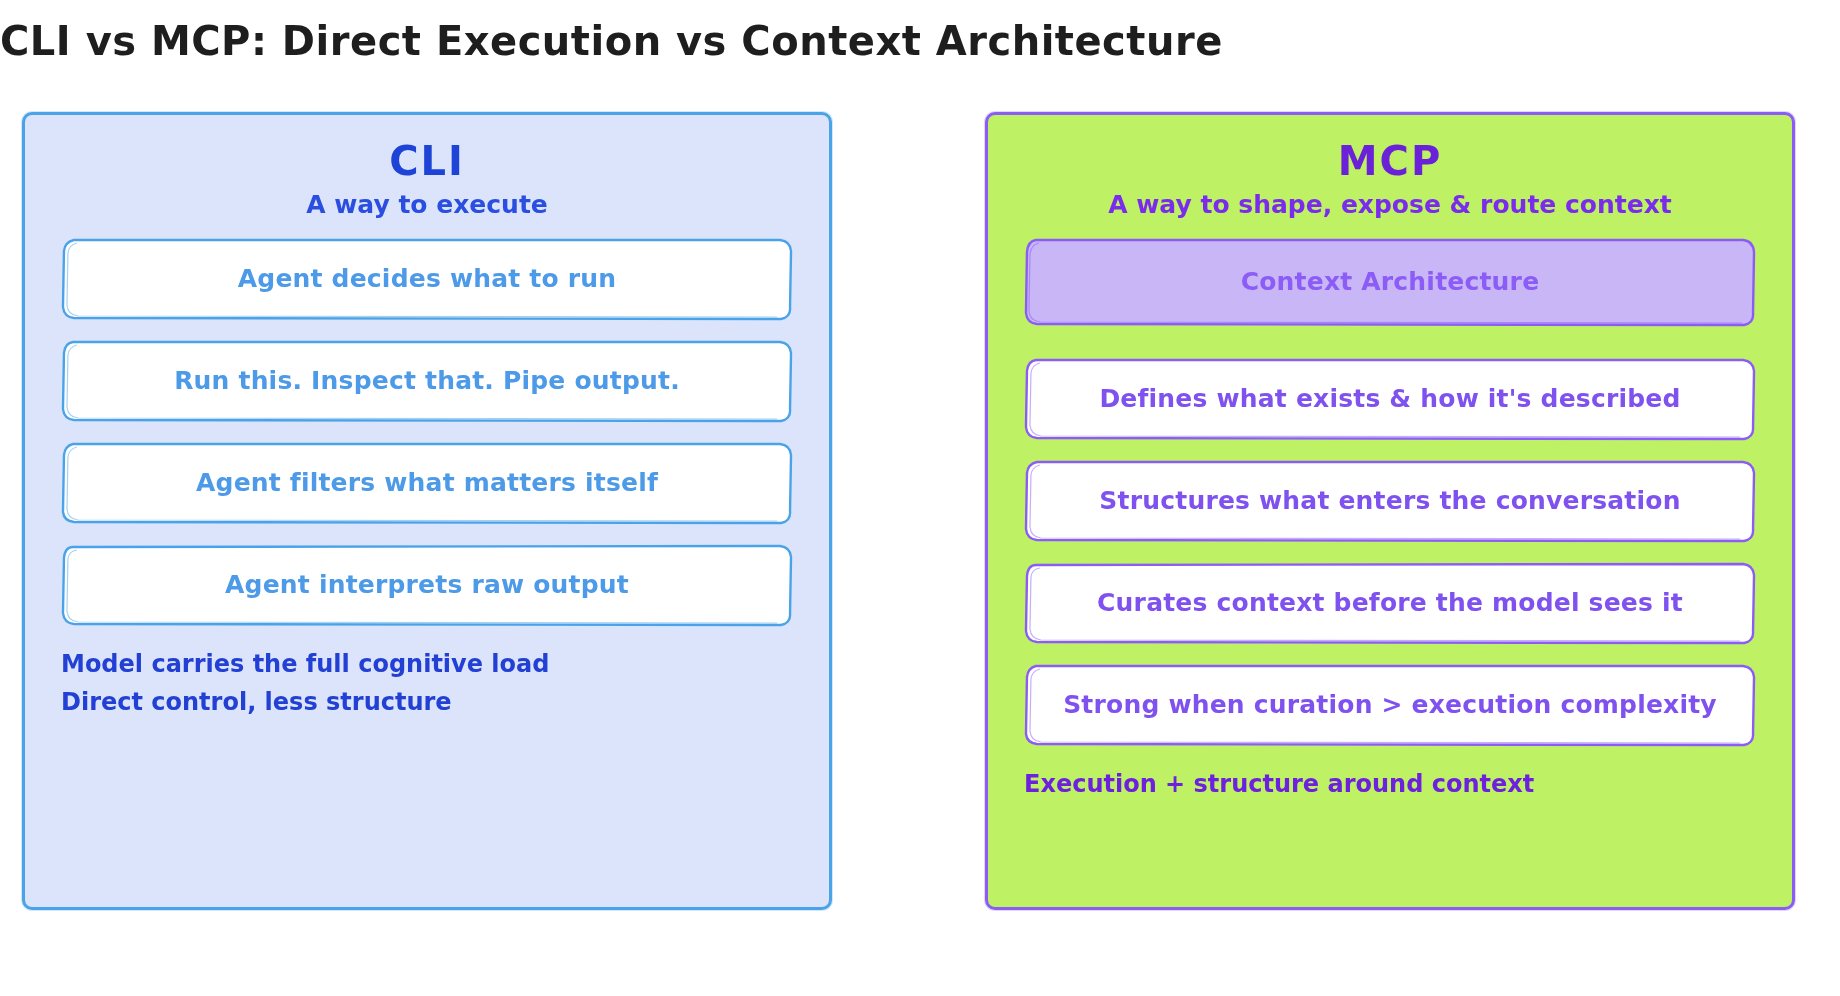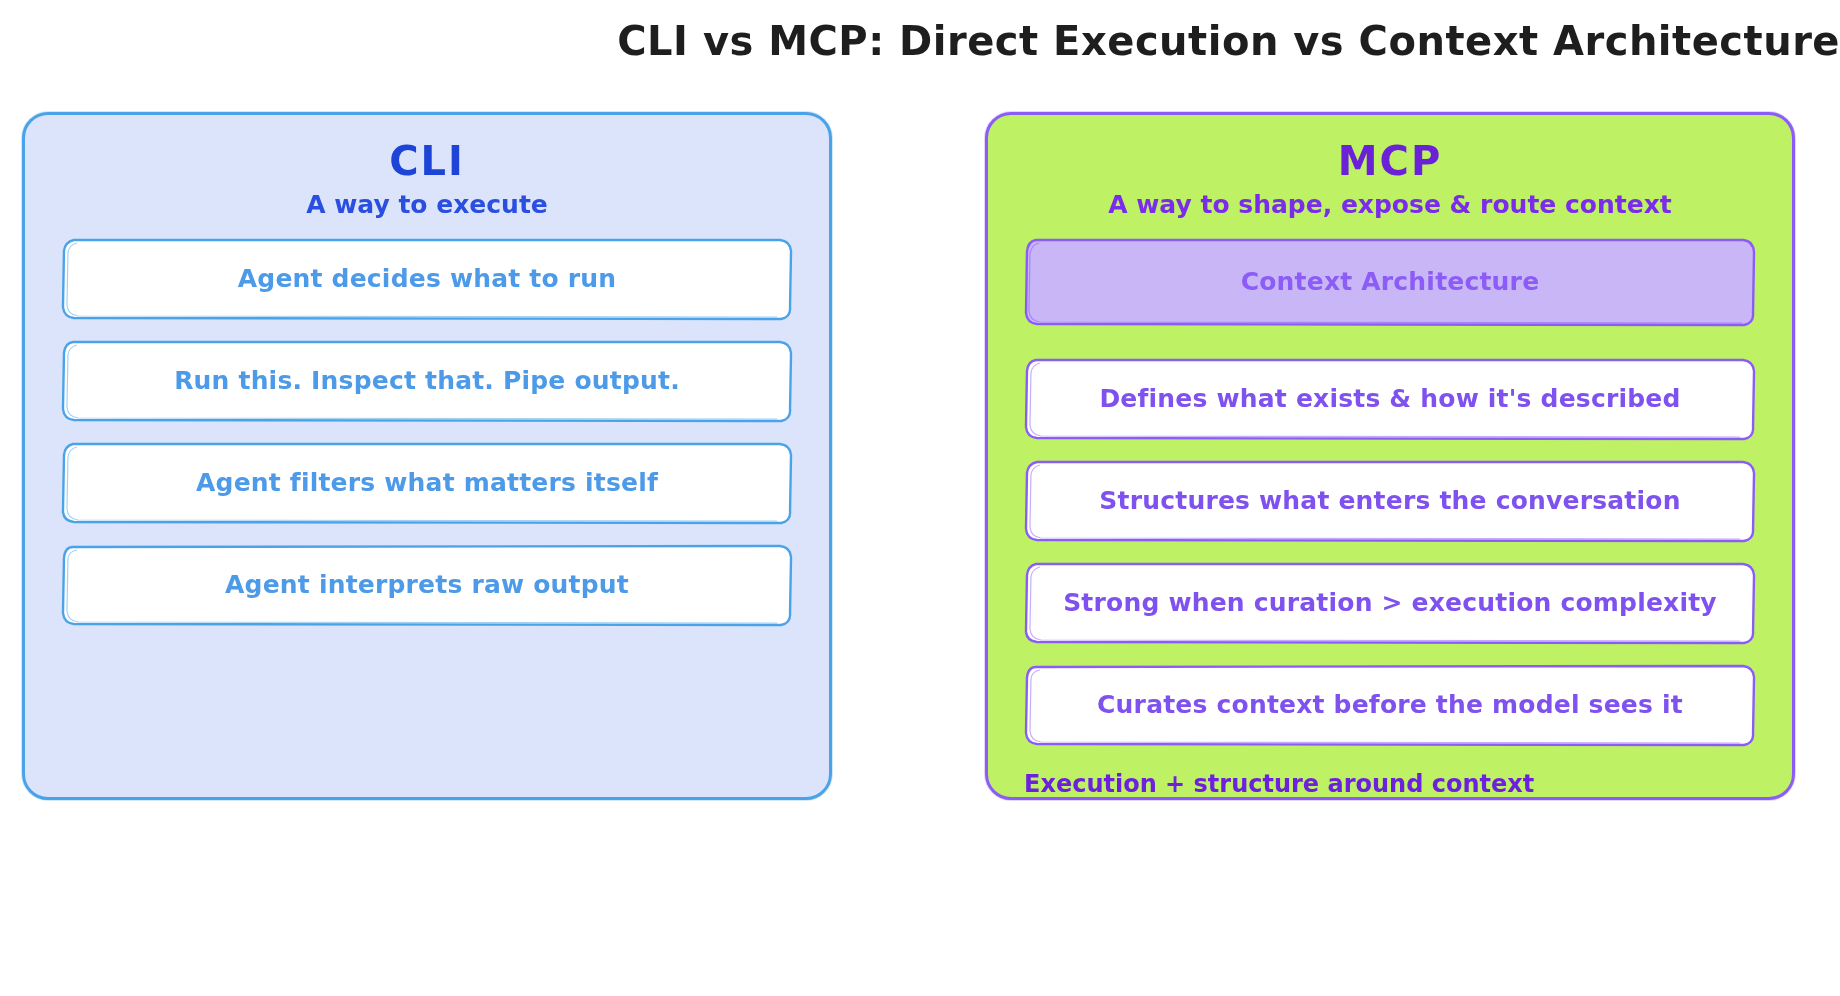--- a/index.html
+++ b/index.html
@@ -18,36 +18,36 @@
     height: 996px;
     background: #ffffff;
   }
 
   
   .diagram-title {
     position: absolute;
     top: 18px;
     left: 0;
     width: 1840px;
-    text-align: right;
+    text-align: left;
     font-family: "DejaVu Sans", sans-serif;
     font-size: 40px;
     font-weight: 700;
     letter-spacing: 0.5px;
     color: #1e1e1e;
     white-space: nowrap;
   }
 
   
   .panel {
     position: absolute;
     top: 112px;
     width: 810px;
-    height: 688px;
-    border-radius: 26px;
+    height: 798px;
+    border-radius: 10px;
     padding: 26px 34px 0 34px;
   }
 
   .panel-cli {
     left: 22px;
     background: #dbe4fb;
     border: 3px solid #4aa3e8;
     box-shadow: 0 0 0 1px rgba(74,163,232,0.25);
   }
 
@@ -166,20 +166,24 @@
     </div>
 
     <div class="hdbox hdbox-item">
       <svg class="hd-svg" viewBox="0 0 740 88" preserveAspectRatio="none">
         <path d="M14,6 Q6,6 5,17 L4,72 Q5,82 15,83 L726,84 Q736,82 735,72 L736,16 Q735,6 725,5 Z" fill="#ffffff" stroke="#4aa3e8" stroke-width="2.4" stroke-linejoin="round"></path>
         <path d="M18,9 Q10,10 9,18 L8,70 Q9,80 19,81 L722,82" fill="none" stroke="#4aa3e8" stroke-width="1.2" opacity="0.5"></path>
       </svg>
       <div class="hd-label">Agent interprets raw output</div>
     </div>
 
+    <div class="panel-footer">
+      <div class="footer-line">Model carries the full cognitive load</div>
+      <div class="footer-line">Direct control, less structure</div>
+    </div>
   </section>
 
   <section class="panel panel-mcp">
     <div class="panel-title">MCP</div>
     <div class="panel-subtitle">A way to shape, expose &amp; route context</div>
 
     <div class="hdbox hdbox-header">
       <svg class="hd-svg" viewBox="0 0 740 94" preserveAspectRatio="none">
         <path d="M14,5 Q6,6 5,17 L4,78 Q5,88 15,89 L726,90 Q736,88 735,78 L736,17 Q735,6 725,5 Z" fill="#c9b6f7" stroke="#8b5cf6" stroke-width="2.4" stroke-linejoin="round"></path>
         <path d="M17,8 Q9,10 8,19 L7,76 Q8,86 18,87 L724,88" fill="none" stroke="#8b5cf6" stroke-width="1.2" opacity="0.55"></path>
@@ -198,32 +202,32 @@
     <div class="hdbox hdbox-item">
       <svg class="hd-svg" viewBox="0 0 740 88" preserveAspectRatio="none">
         <path d="M15,5 Q6,7 5,16 L4,72 Q5,82 15,83 L726,84 Q736,82 735,72 L736,16 Q735,6 725,5 Z" fill="#ffffff" stroke="#8b5cf6" stroke-width="2.4" stroke-linejoin="round"></path>
         <path d="M18,8 Q10,10 9,18 L8,70 Q9,80 19,81 L722,82" fill="none" stroke="#8b5cf6" stroke-width="1.2" opacity="0.5"></path>
       </svg>
       <div class="hd-label">Structures what enters the conversation</div>
     </div>
 
     <div class="hdbox hdbox-item">
       <svg class="hd-svg" viewBox="0 0 740 88" preserveAspectRatio="none">
+        <path d="M14,6 Q6,6 5,17 L4,72 Q5,82 15,83 L726,84 Q736,82 735,72 L736,16 Q735,6 725,5 Z" fill="#ffffff" stroke="#8b5cf6" stroke-width="2.4" stroke-linejoin="round"></path>
+        <path d="M18,9 Q10,10 9,18 L8,70 Q9,80 19,81 L722,82" fill="none" stroke="#8b5cf6" stroke-width="1.2" opacity="0.5"></path>
+      </svg>
+      <div class="hd-label">Curates context before the model sees it</div>
+    </div>
+
+    <div class="hdbox hdbox-item">
+      <svg class="hd-svg" viewBox="0 0 740 88" preserveAspectRatio="none">
         <path d="M14,5 Q6,7 5,16 L4,73 Q5,82 15,83 L726,84 Q736,82 735,72 L736,16 Q735,6 725,5 Z" fill="#ffffff" stroke="#8b5cf6" stroke-width="2.4" stroke-linejoin="round"></path>
         <path d="M18,8 Q10,10 9,18 L8,70 Q9,80 19,81 L722,82" fill="none" stroke="#8b5cf6" stroke-width="1.2" opacity="0.5"></path>
       </svg>
       <div class="hd-label">Strong when curation &gt; execution complexity</div>
     </div>
 
-    <div class="hdbox hdbox-item">
-      <svg class="hd-svg" viewBox="0 0 740 88" preserveAspectRatio="none">
-        <path d="M14,6 Q6,6 5,17 L4,72 Q5,82 15,83 L726,84 Q736,82 735,72 L736,16 Q735,6 725,5 Z" fill="#ffffff" stroke="#8b5cf6" stroke-width="2.4" stroke-linejoin="round"></path>
-        <path d="M18,9 Q10,10 9,18 L8,70 Q9,80 19,81 L722,82" fill="none" stroke="#8b5cf6" stroke-width="1.2" opacity="0.5"></path>
-      </svg>
-      <div class="hd-label">Curates context before the model sees it</div>
-    </div>
-
     <div class="panel-footer">
       <div class="footer-line">Execution + structure around context</div>
     </div>
   </section>
 
 </div>
 
 </body></html>

